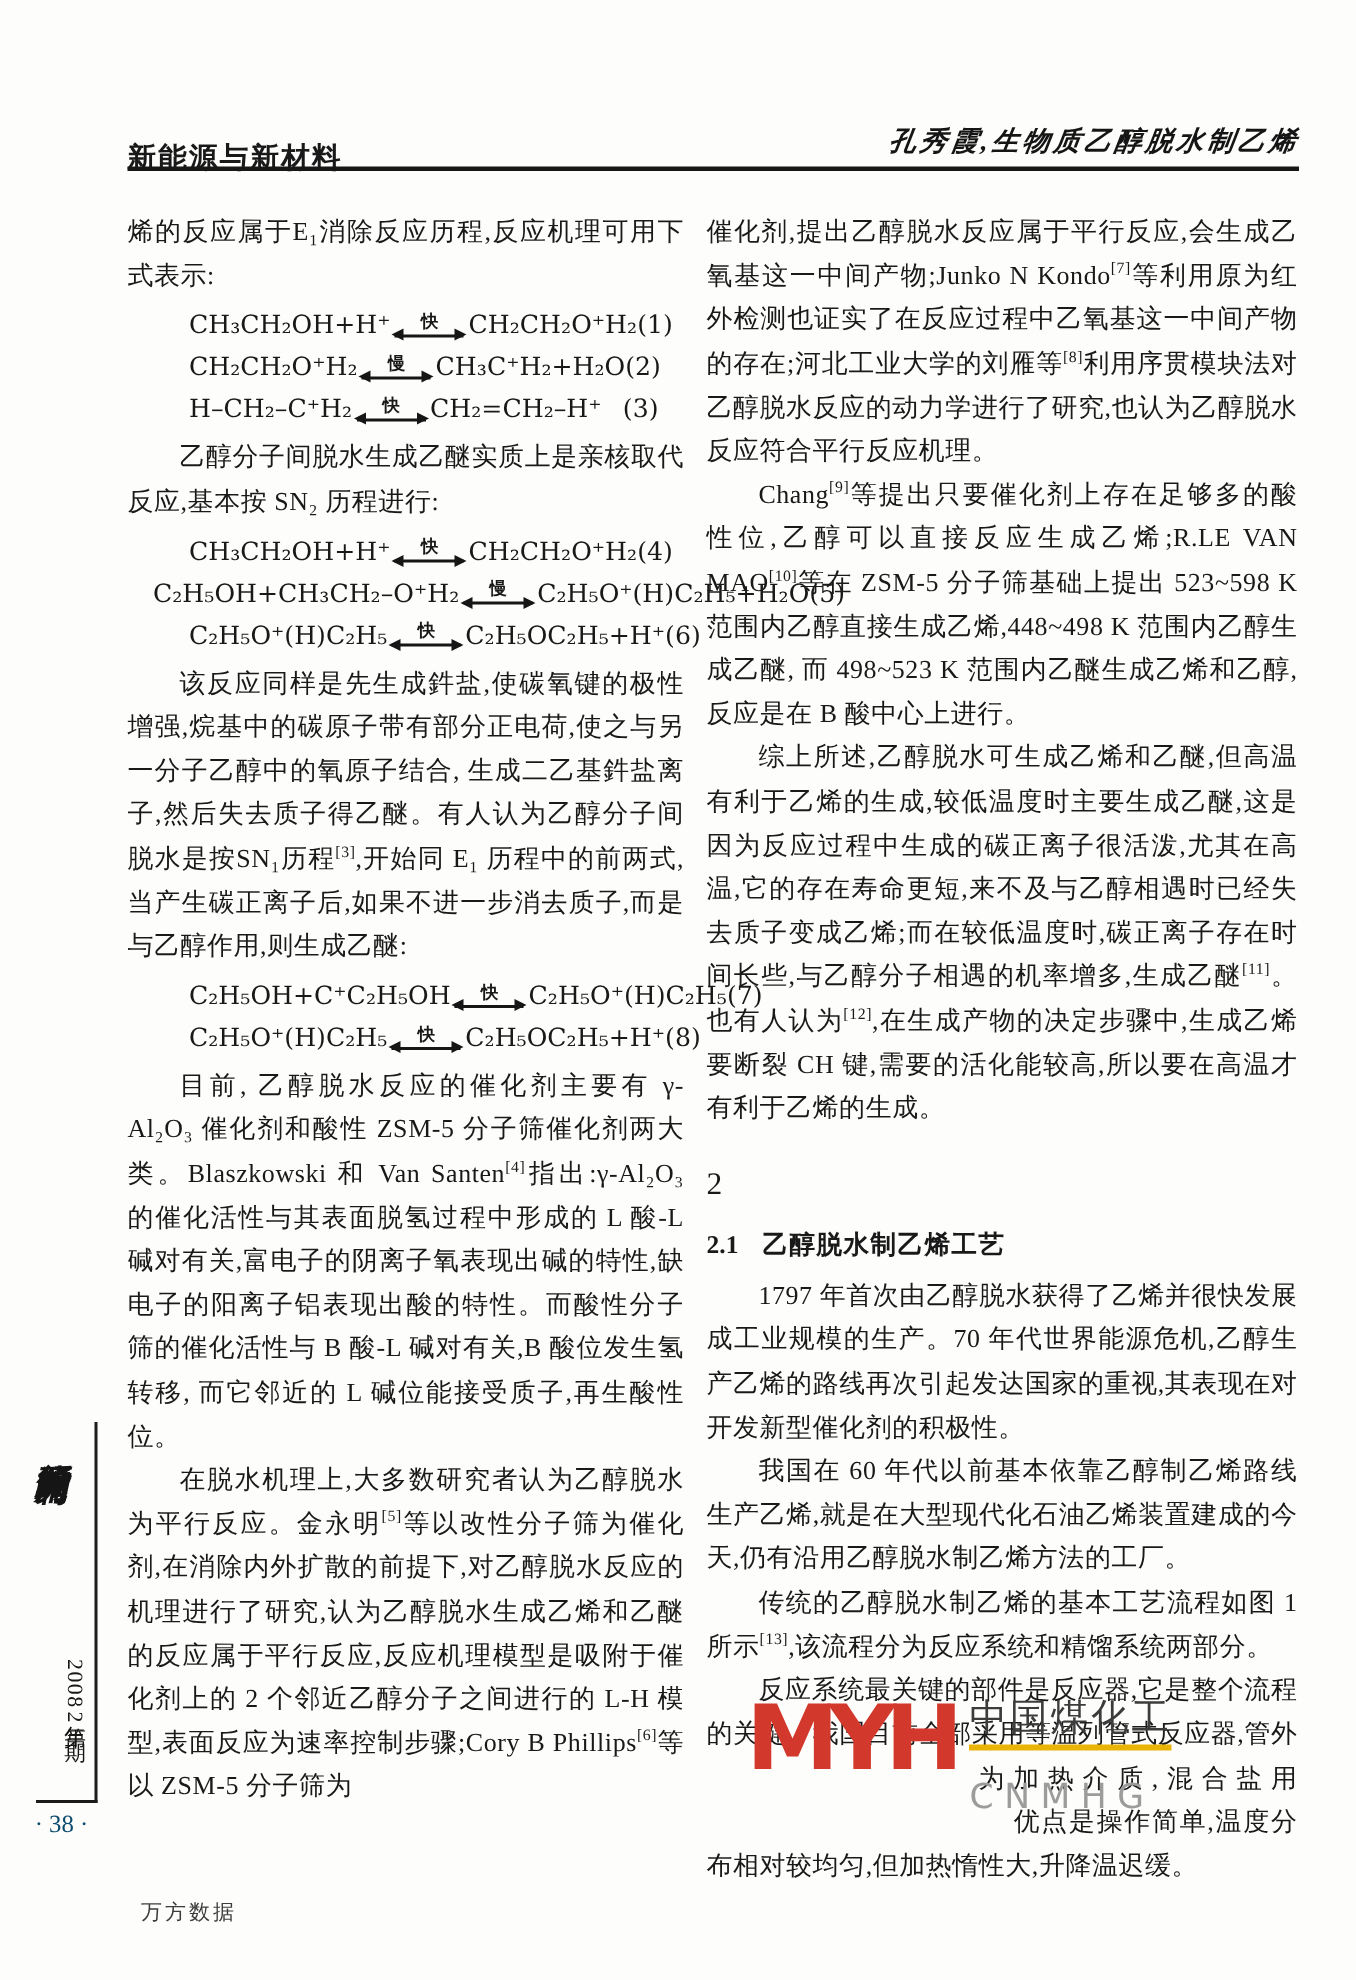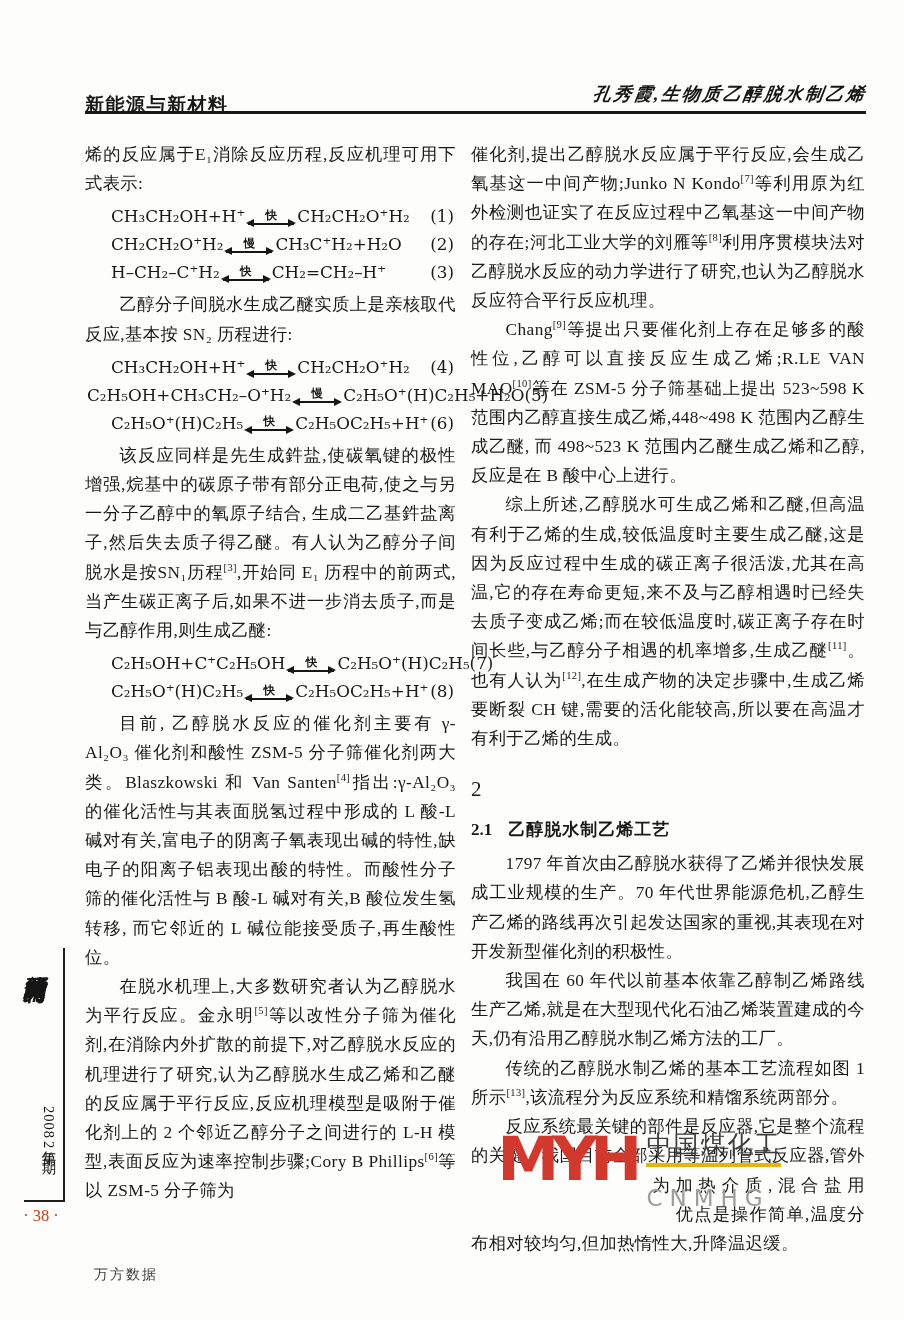--- a/index.html
+++ b/index.html
@@ -16,21 +16,21 @@
   
   .col{position:absolute;top:140px;}
   .col-left{left:85px;width:371px;}
   .col-right{left:471px;width:394px;}
   p.body-p{margin:0;font-size:17.3px;line-height:29.2px;letter-spacing:0.4px;text-align:justify;}
   p.ind{text-indent:2em;}
   sup{font-size:10.5px;line-height:0;}
 
   
   .eq-group{margin:6px 0;}
-  .eq{display:flex;align-items:center;margin:8px 0;padding-left:26px;
+  .eq{display:flex;align-items:center;margin:8px 15px;padding-left:26px;
       font-family:"DejaVu Serif","Liberation Serif",serif;font-size:16.8px;}
   .eq.wide{padding-left:2px;}
   .eq-f{display:inline-flex;align-items:center;white-space:nowrap;}
   .eq-num{margin-left:auto;padding-right:2px;}
   .arrow{display:inline-flex;flex-direction:column;align-items:center;margin:0 3px;transform:translateY(1px);}
   .albl{font-size:11.5px;line-height:11px;font-weight:700;font-family:"Liberation Sans",sans-serif;}
   .ashaft{position:relative;width:46px;height:2px;background:#161616;margin-top:2px;}
   .ashaft::before,.ashaft::after{content:"";position:absolute;top:-3.5px;width:0;height:0;
       border-top:4.5px solid transparent;border-bottom:4.5px solid transparent;}
   .ashaft::before{left:-2px;border-right:8px solid #161616;}
@@ -54,21 +54,21 @@
   .wm-en{font-size:23px;color:#9c9c9c;letter-spacing:7px;margin-top:18px;}
 
   
   .side-rule{position:absolute;left:24px;top:948px;width:39px;height:252px;
              border-right:2px solid #1c1c1c;border-bottom:2px solid #1c1c1c;}
   .side-title{position:absolute;left:18px;top:958px;writing-mode:vertical-rl;text-orientation:upright;
               font-size:22px;font-weight:700;font-style:italic;letter-spacing:1px;color:#161616;
               transform:rotate(-1.5deg);}
   .side-issue{position:absolute;left:39px;top:1106px;writing-mode:vertical-rl;font-size:14.5px;
               letter-spacing:1px;color:#161616;}
-  .side-page{position:absolute;left:14px;top:1206px;width:54px;text-align:center;font-size:16.5px;color:#c2410c;}
+  .side-page{position:absolute;left:14px;top:1206px;width:54px;text-align:center;font-size:16.5px;color:#0c4a6e;}
 
   
   .footer{position:absolute;left:94px;top:1266px;font-size:14px;letter-spacing:2px;color:#3d3d3d;
           font-family:"DejaVu Sans","Liberation Sans",sans-serif;}
 </style>
 </head>
 <body>
 
 <div class="page">
 

